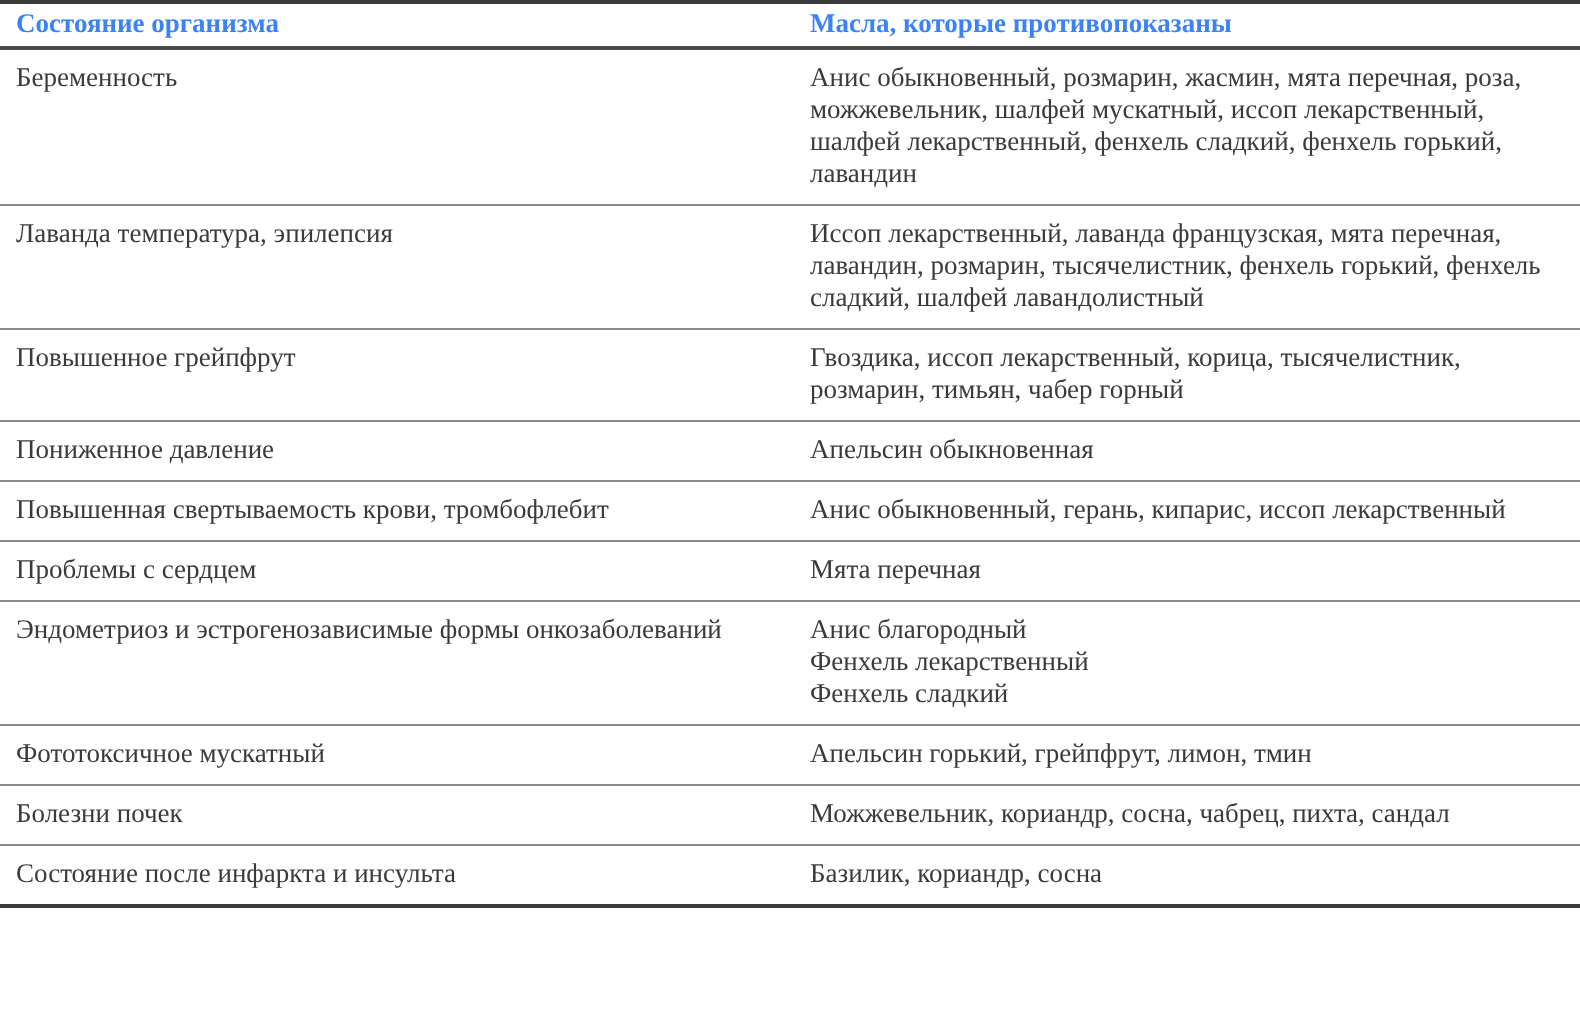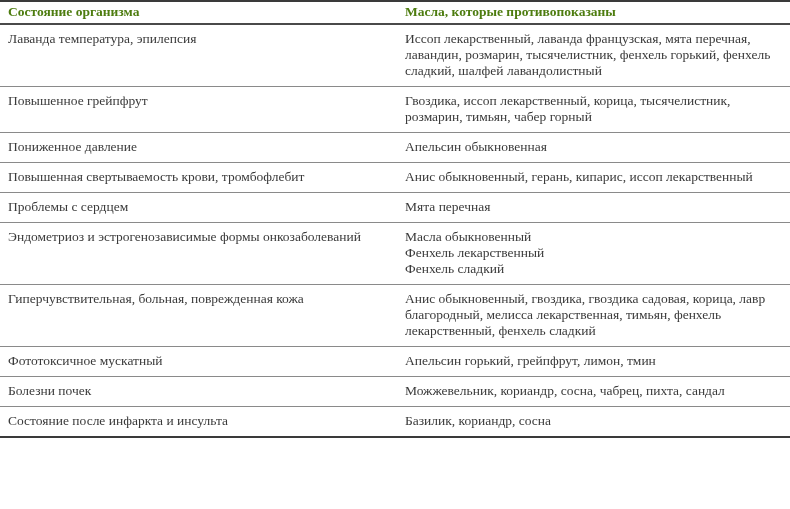--- a/index.html
+++ b/index.html
@@ -26,21 +26,21 @@
   table.oils-table col.c1 { width: 397px; }
   table.oils-table col.c2 { width: 393px; }
   th, td {
     vertical-align: top;
     text-align: left;
     font-size: 13.5px;
     line-height: 16px;
   }
   thead th {
     font-weight: bold;
-    color: #4d7c0f;
+    color: #3b82f6;
     padding: 2px 10px 3px 8px;
     border-bottom: 2px solid #4a4a4a;
   }
   thead th.oils-h { padding-left: 8px; }
   tbody td {
     padding: 6px 16px 7px 8px;
     border-bottom: 1px solid #8a8a8a;
   }
   tbody tr:last-child td { border-bottom: none; }
   td.oils { white-space: pre-line; }
@@ -55,20 +55,24 @@
       <col class="c2">
     </colgroup>
     <thead>
       <tr>
         <th>Состояние организма</th>
         <th class="oils-h">Масла, которые противопоказаны</th>
       </tr>
     </thead>
     <tbody>
       <tr>
+        <td>Беременность</td>
+        <td class="oils">Анис обыкновенный, розмарин, жасмин, мята перечная, роза, можжевельник, шалфей мускатный, иссоп лекарственный, шалфей лекарственный, фенхель сладкий, фенхель горький, лавандин</td>
+      </tr>
+      <tr>
         <td>Лаванда температура, эпилепсия</td>
         <td class="oils">Иссоп лекарственный, лаванда французская, мята перечная, лавандин, розмарин, тысячелистник, фенхель горький, фенхель сладкий, шалфей лавандолистный</td>
       </tr>
       <tr>
         <td>Повышенное грейпфрут</td>
         <td class="oils">Гвоздика, иссоп лекарственный, корица, тысячелистник, розмарин, тимьян, чабер горный</td>
       </tr>
       <tr>
         <td>Пониженное давление</td>
         <td class="oils">Апельсин обыкновенная</td>
@@ -76,27 +80,23 @@
       <tr>
         <td>Повышенная свертываемость крови, тромбофлебит</td>
         <td class="oils">Анис обыкновенный, герань, кипарис, иссоп лекарственный</td>
       </tr>
       <tr>
         <td>Проблемы с сердцем</td>
         <td class="oils">Мята перечная</td>
       </tr>
       <tr>
         <td>Эндометриоз и эстрогенозависимые формы онкозаболеваний</td>
-        <td class="oils">Масла обыкновенный
+        <td class="oils">Анис благородный
 Фенхель лекарственный
 Фенхель сладкий</td>
-      </tr>
-      <tr>
-        <td>Гиперчувствительная, больная, поврежденная кожа</td>
-        <td class="oils">Анис обыкновенный, гвоздика, гвоздика садовая, корица, лавр благородный, мелисса лекарственная, тимьян, фенхель лекарственный, фенхель сладкий</td>
       </tr>
       <tr>
         <td>Фототоксичное мускатный</td>
         <td class="oils">Апельсин горький, грейпфрут, лимон, тмин</td>
       </tr>
       <tr>
         <td>Болезни почек</td>
         <td class="oils">Можжевельник, кориандр, сосна, чабрец, пихта, сандал</td>
       </tr>
       <tr>

